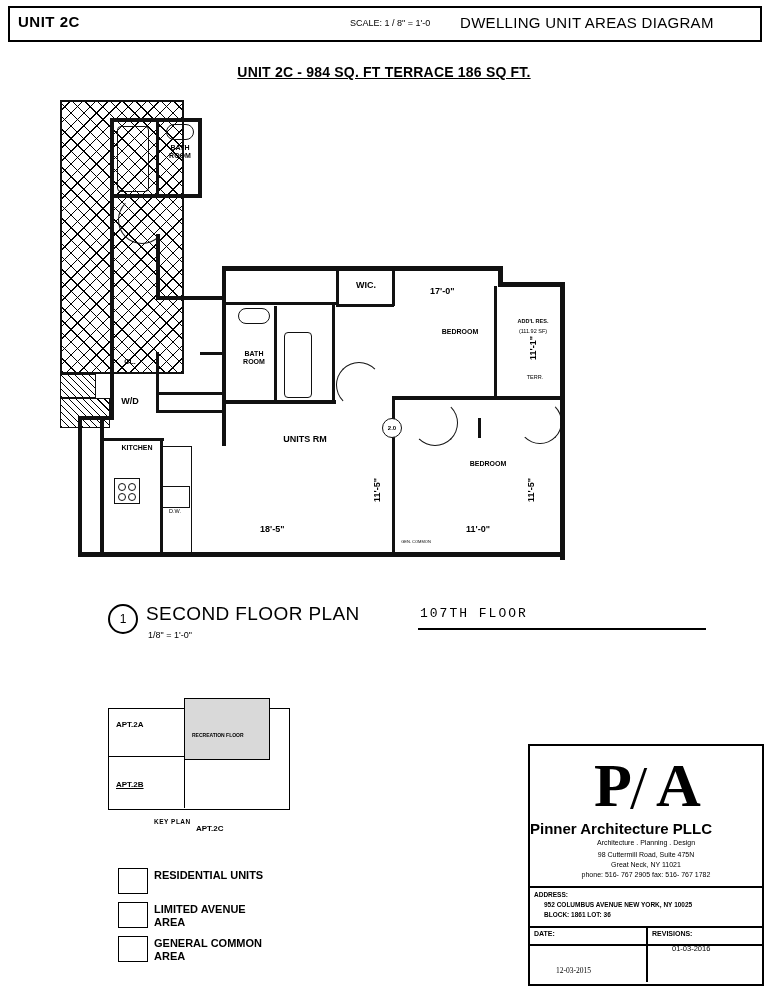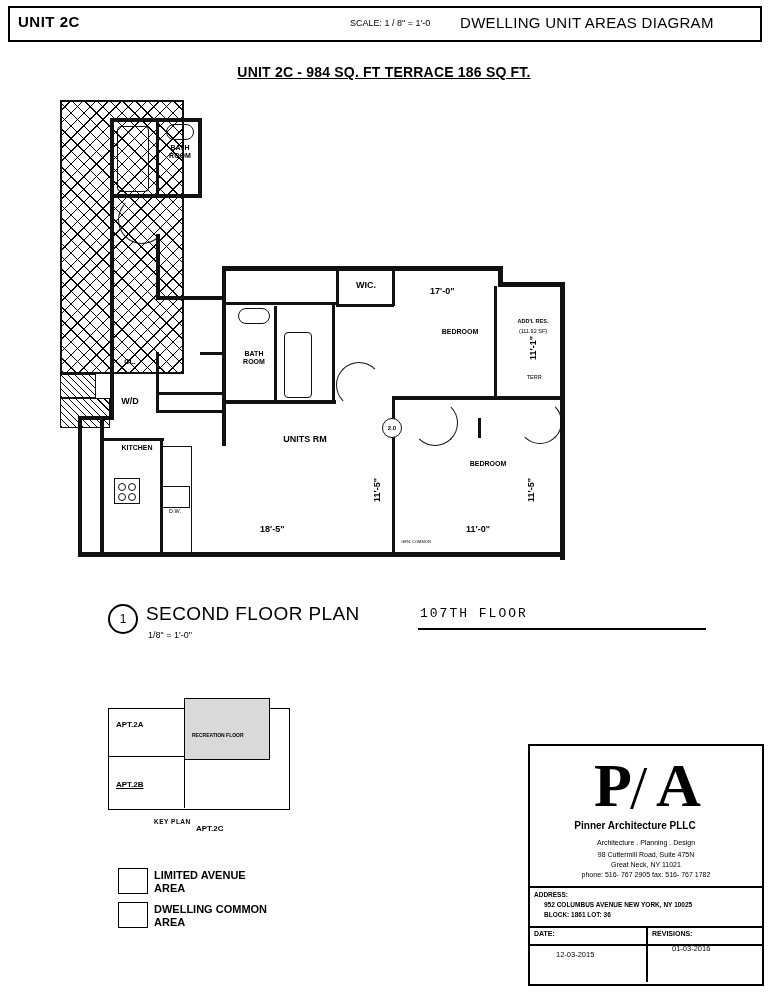--- a/index.html
+++ b/index.html
@@ -49,21 +49,21 @@
 
   
   .legend{position:absolute;left:118px;top:868px;width:300px;}
   .lg-row{position:relative;height:34px;}
   .lg-sw{position:absolute;left:0;top:0;width:28px;height:24px;border:1.5px solid #000;background:#fff;}
   .lg-tx{position:absolute;left:36px;top:1px;font-size:11px;font-weight:bold;line-height:1.15;}
 
   
   .tblock{position:absolute;left:528px;top:744px;width:232px;height:238px;border:2px solid #000;background:#fff;}
   .tb-logo{position:absolute;left:0;top:2px;width:232px;height:68px;}
-  .tb-firm{position:absolute;left:0;top:74px;width:210px;text-align:center;font-size:10px;font-weight:bold;}
+  .tb-firm{position:absolute;left:0;top:74px;width:210px;text-align:left;font-size:15px;font-weight:bold;}
   .tb-sub{position:absolute;left:0;top:92px;width:232px;text-align:center;font-size:7px;line-height:1.55;}
   .tb-sep{position:absolute;left:0;width:232px;height:1.5px;background:#000;}
   .tb-addr{position:absolute;left:4px;font-size:6.5px;font-weight:bold;line-height:1.5;}
   .tb-date{position:absolute;font-size:7px;font-weight:bold;}
   .tb-val{position:absolute;font-size:7.5px;}
   .tb-vline{position:absolute;width:1.5px;background:#000;}
 </style>
 </head>
 <body>
 
@@ -199,27 +199,31 @@
     <div class="kp-shade" style="left:76px;top:0;width:84px;height:60px;"></div>
     <div class="kp-shade-lbl" style="left:84px;top:34px;"><span>RECREATION FLOOR</span></div>
     <div class="kp-lbl" style="left:8px;top:22px;"><span>APT.2A</span></div>
     <div class="kp-lbl" style="left:8px;top:82px;text-decoration:underline;"><span>APT.2B</span></div>
     <div class="kp-lbl" style="left:88px;top:82px;margin-top:44px;"><span>APT.2C</span></div>
     <div class="kp-cap"><span>KEY PLAN</span></div>
   </div>
 
   <div class="legend">
     <div class="lg-row">
+      <div class="lg-sw"></div>
+      <div class="lg-tx">RESIDENTIAL UNITS</div>
+    </div>
+    <div class="lg-row">
       <div class="lg-sw hatch-x"></div>
       <div class="lg-tx" style="white-space:pre-line;">LIMITED AVENUE
 AREA</div>
     </div>
     <div class="lg-row">
       <div class="lg-sw hatch-d"></div>
-      <div class="lg-tx" style="white-space:pre-line;">DWELLING COMMON
+      <div class="lg-tx" style="white-space:pre-line;">GENERAL COMMON
 AREA</div>
     </div>
   </div>
 
   <div class="tblock">
     <div class="tb-logo">
       <svg viewBox="0 0 232 68" width="232" height="68" aria-hidden="true">
         <text x="64" y="58" font-family="Liberation Serif, serif" font-size="62" font-weight="bold" fill="#000">P</text>
         <text x="100" y="60" font-family="Liberation Serif, serif" font-size="62" fill="#000">/</text>
         <text x="126" y="58" font-family="Liberation Serif, serif" font-size="62" font-weight="bold" fill="#000">A</text>
@@ -234,17 +238,17 @@
     <div class="tb-sep" style="top:140px;"></div>
     <div class="tb-addr" style="top:144px;">ADDRESS:</div>
     <div class="tb-addr" style="top:154px;left:14px;">952 COLUMBUS AVENUE NEW YORK, NY 10025</div>
     <div class="tb-addr" style="top:164px;left:14px;">BLOCK: 1861 LOT: 36</div>
 
     <div class="tb-sep" style="top:180px;"></div>
     <div class="tb-date" style="left:4px;top:184px;">DATE:</div>
     <div class="tb-vline" style="left:116px;top:180px;height:56px;"></div>
     <div class="tb-date" style="left:122px;top:184px;">REVISIONS:</div>
     <div class="tb-sep" style="top:198px;"></div>
-    <div class="tb-val" style="left:26px;top:204px;">12-03-2015</div>
+    <div class="tb-val" style="left:26px;top:220px;font-family:Liberation Serif, serif;">12-03-2015</div>
     <div class="tb-val" style="left:142px;top:198px;">01-03-2016</div>
   </div>
 
 </div>
 
 </body></html>

